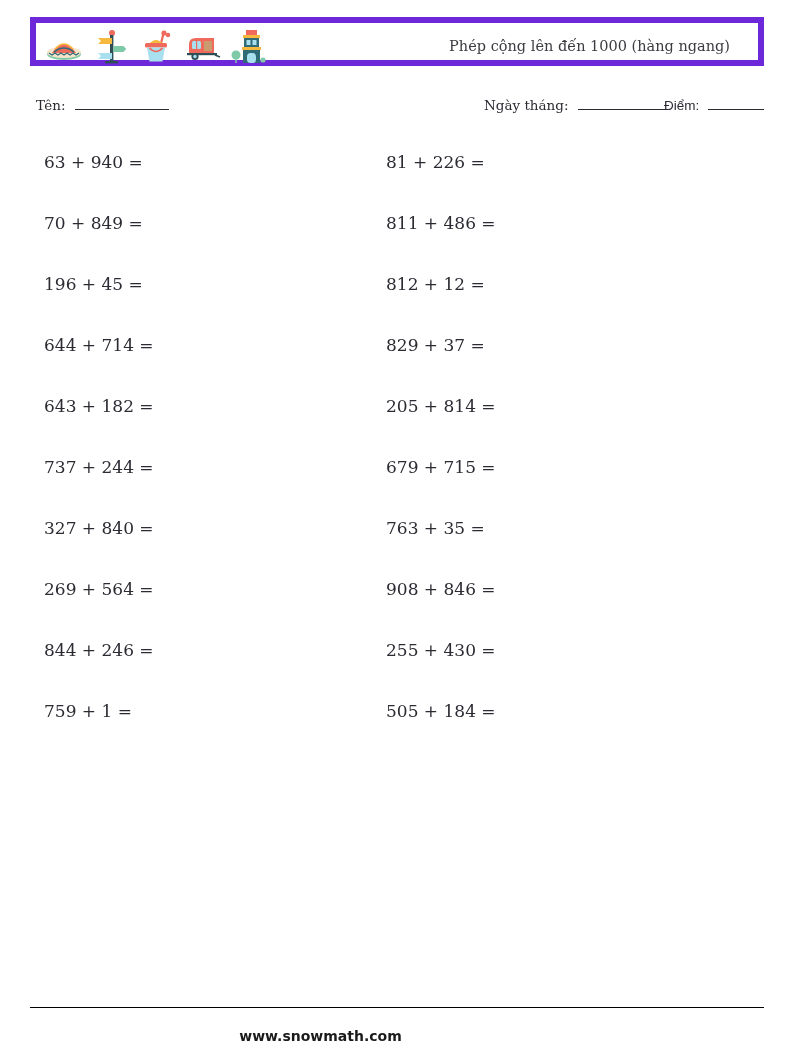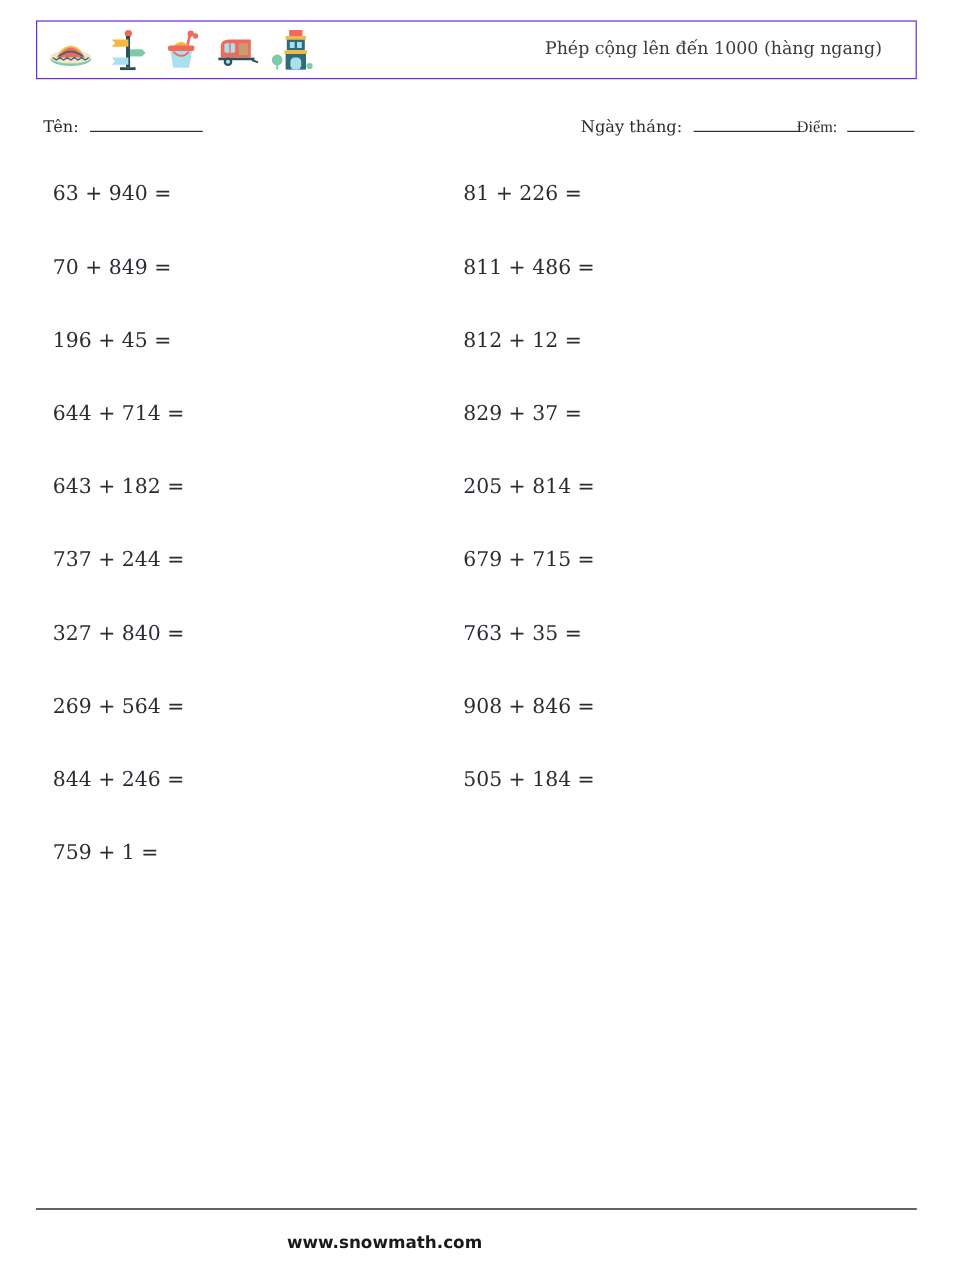--- a/index.html
+++ b/index.html
@@ -16,21 +16,21 @@
     overflow: hidden;
   }
 
   
   .header-box {
     position: absolute;
     left: 30px;
     top: 17px;
     width: 734px;
     height: 49px;
-    border: 1px solid #6d28d9;
+    border: 6px solid #6d28d9;
     box-sizing: border-box;
   }
   .header-icons {
     position: absolute;
     left: 6px;
     top: 0;
     height: 47px;
     display: flex;
     align-items: center;
     gap: 2px;
@@ -79,21 +79,21 @@
     top: 0;
     font-family: "DejaVu Serif", serif;
     font-size: 13.5px;
     color: #2b2b33;
     white-space: nowrap;
   }
   .info-score {
     position: absolute;
     left: 664px;
     top: 0;
-    font-family: Liberation Serif, serif;
+    font-family: Liberation Sans, sans-serif;
     font-size: 13.5px;
     color: #2b2b33;
     white-space: nowrap;
   }
   .blank-line {
     display: inline-block;
     border-bottom: 1.4px solid #2b2b33;
     vertical-align: baseline;
     margin-left: 5px;
     height: 13px;
@@ -257,19 +257,20 @@
 
   <div class="prob-col col-right">
     <div class="prob-item">81 + 226 =</div>
     <div class="prob-item">811 + 486 =</div>
     <div class="prob-item">812 + 12 =</div>
     <div class="prob-item">829 + 37 =</div>
     <div class="prob-item">205 + 814 =</div>
     <div class="prob-item">679 + 715 =</div>
     <div class="prob-item">763 + 35 =</div>
     <div class="prob-item">908 + 846 =</div>
+    <div class="prob-item">255 + 430 =</div>
     <div class="prob-item">505 + 184 =</div>
   </div>
 
 </div>
 
 <div class="footer-rule"></div>
 <div class="footer-text">www.snowmath.com</div>
 
 </body></html>

